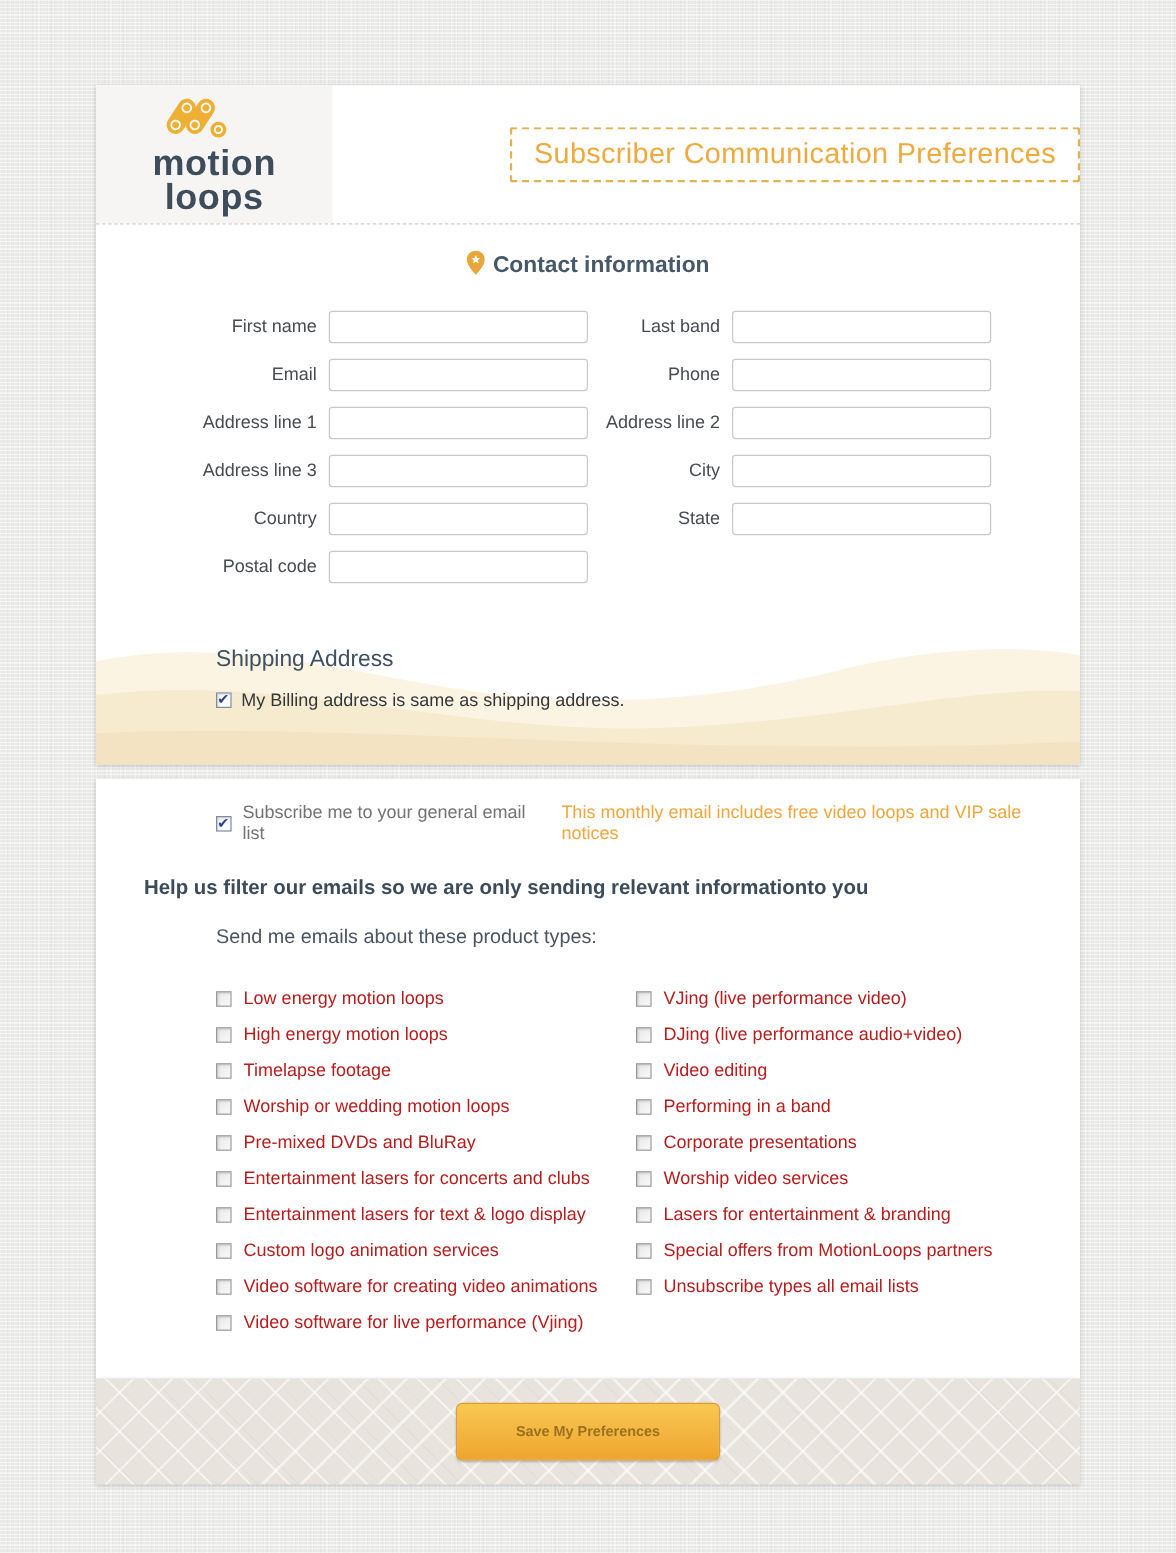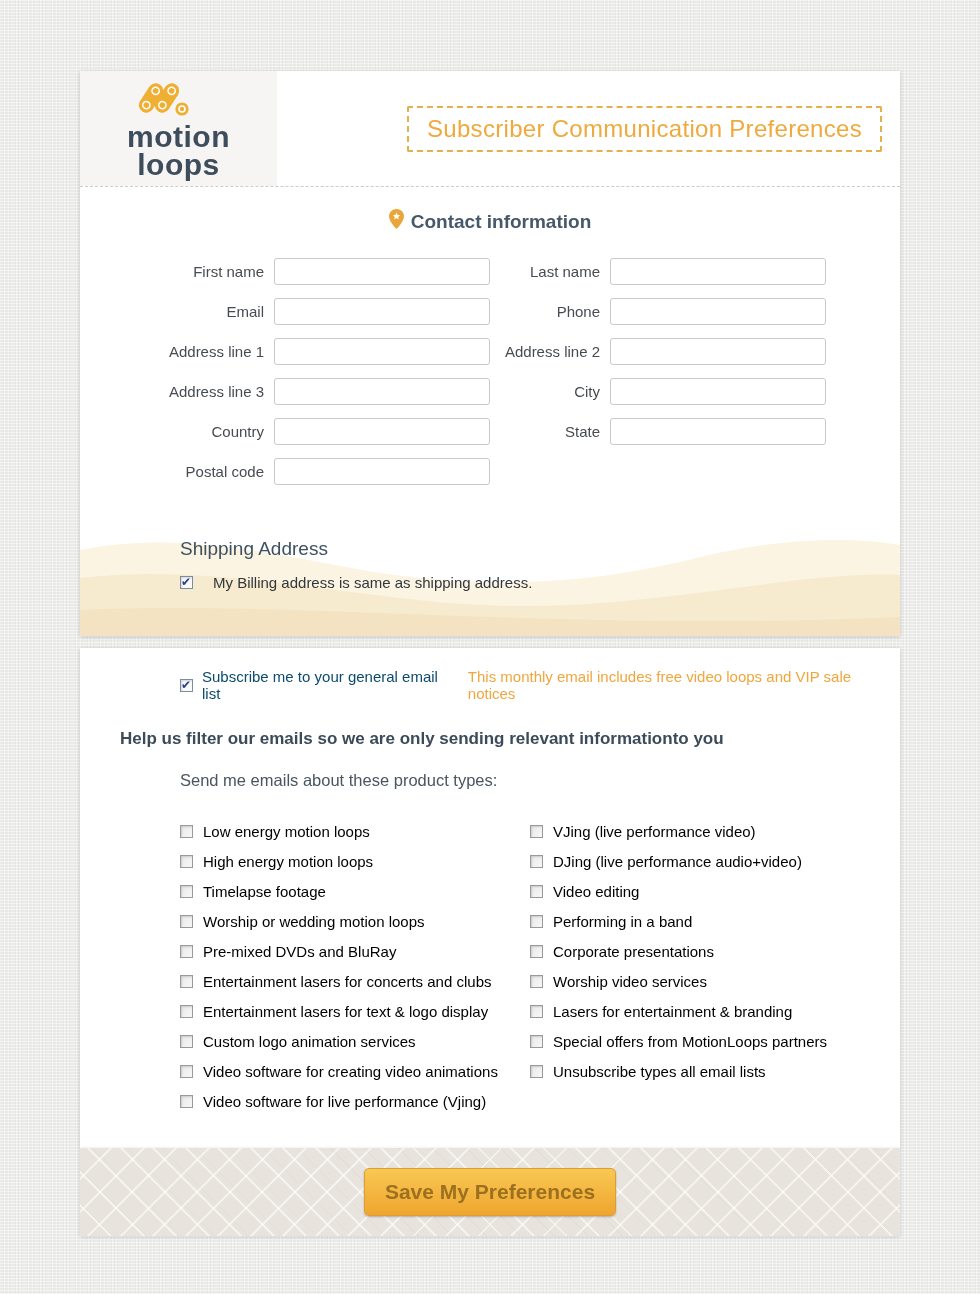--- a/index.html
+++ b/index.html
@@ -24,21 +24,21 @@
   .logo-block {
     width:197px; background:#f6f5f4; display:flex;
     align-items:center; justify-content:center;
   }
   .logo-inner { text-align:center; }
   .logo-icon-row { text-align:left; padding-left:10px; margin-bottom:-2px; }
   .logo-word {
     font-size:30px; font-weight:700; color:#3e4d5c;
     line-height:.92; letter-spacing:.5px; text-align:center;
   }
-  .header-right { flex:1; display:flex; align-items:center; justify-content:flex-end; padding-right:18px; }
+  .header-right { flex:1; display:flex; align-items:center; justify-content:flex-end; }
   .title-box {
     border:2px dashed #e3b14e; border-radius:2px;
     padding:7px 18px; color:#efa93c; font-size:24px; font-weight:400;
     letter-spacing:.3px; white-space:nowrap;
   }
 
   
   .contact-heading {
     margin-top:22px; text-align:center; font-size:19px; color:#46586a;
     display:flex; align-items:center; justify-content:center; gap:7px;font-weight:bold;
@@ -50,21 +50,21 @@
     width:216px; height:27px; border:1px solid #c9c9c9; border-radius:3px;
     background:#fff; font-size:14px; padding:0 6px; color:#333;
     font-family:"Liberation Sans", sans-serif;
   }
 
   
   .shipping { position:relative; height:112px; margin-top:26px; overflow:hidden; }
   .shipping svg.wave { position:absolute; inset:0; width:100%; height:100%; }
   .shipping-content { position:absolute; left:100px; top:14px; }
   .shipping-heading { font-size:19px; color:#3e5062; }
-  .ship-check-row { margin-top:14px; display:flex; align-items:center; gap:20px; }
+  .ship-check-row { margin-top:14px; display:flex; align-items:center; gap:8px; }
   .ship-check-row .cb-label { font-size:15px; color:#33373c; }
 
   
   .cb {
     display:inline-block; width:13px; height:13px; flex:0 0 13px;
     border:1px solid #9a9a9a; background:linear-gradient(135deg,#e9e9e9,#f8f8f8);
     box-shadow: inset 1px 1px 2px rgba(0,0,0,.15);
     position:relative; cursor:pointer;
   }
   .cb.checked {
@@ -72,47 +72,47 @@
   }
   .cb.checked::after {
     content:"\2714"; position:absolute; left:0px; top:-2px;
     font-size:12px; color:#27408b; line-height:14px;
   }
 
   
   .card2 { margin-top:12px; padding:20px 0 32px 0; }
   .subscribe-row { margin-left:100px; display:flex; align-items:center; }
   .subscribe-row .cb { margin-right:9px; }
-  .subscribe-label { font-size:15px; color:#0c4a6e; }
+  .subscribe-label { font-size:15px; color:#737373; }
   .subscribe-note { font-size:15px; color:#f0a63c; margin-left:9px; }
   .help-heading {
     margin:27px 100px 0 40px; font-weight:700; font-size:17px; color:#3c4b5a;
   }
   .sub-heading { margin:22px 100px 0 100px; font-size:16.5px; color:#4a5560; }
   .options { display:flex; margin:26px 0 0 100px; }
   .opt-col1 { width:350px; }
   .opt { display:flex; align-items:center; height:30px; }
   .opt .cb { margin-right:10px; }
-  .opt-label { font-size:15px; color:#000000; }
+  .opt-label { font-size:15px; color:#b91c1c; }
 
   
   .footer-bar {
     width:820px; margin:0 auto; height:88px;
     background-color:#e8e4dd;
     background-image:
       repeating-linear-gradient(45deg, transparent 0 21px, rgba(255,255,255,.55) 21px 23px),
       repeating-linear-gradient(135deg, transparent 0 21px, rgba(255,255,255,.55) 21px 23px),
       repeating-linear-gradient(45deg, transparent 0 23px, rgba(0,0,0,.025) 23px 24px);
     display:flex; align-items:center; justify-content:center;
     box-shadow:0 1px 4px rgba(0,0,0,.15);
   }
   .save-btn {
-    width:252px; height:48px; border:1px solid #dd9e2f; border-radius:5px;
+    width:220px; height:48px; border:1px solid #dd9e2f; border-radius:5px;
     background:linear-gradient(#f8c853,#efa52f);
-    color:#9c701f; font-size:21px; font-weight:700;
+    color:#9c701f; font-size:12px; font-weight:700;
     font-family:"Liberation Sans", sans-serif;
     box-shadow:0 1px 2px rgba(0,0,0,.25);
     cursor:pointer;
   }
 </style>
 </head>
 <body>
 
 <div class="card card1">
 
@@ -178,21 +178,21 @@
         <label class="flabel">Country</label>
         <input class="finput" type="text" style="">
       </div>
       <div class="frow">
         <label class="flabel">Postal code</label>
         <input class="finput" type="text" style="">
       </div>
     </div>
     <div class="fcol">
       <div class="frow">
-        <label class="flabel">Last name</label>
+        <label class="flabel">Last band</label>
         <input class="finput" type="text" style="">
       </div>
       <div class="frow">
         <label class="flabel">Phone</label>
         <input class="finput" type="text" style="">
       </div>
       <div class="frow">
         <label class="flabel">Address line 2</label>
         <input class="finput" type="text" style="">
       </div>

